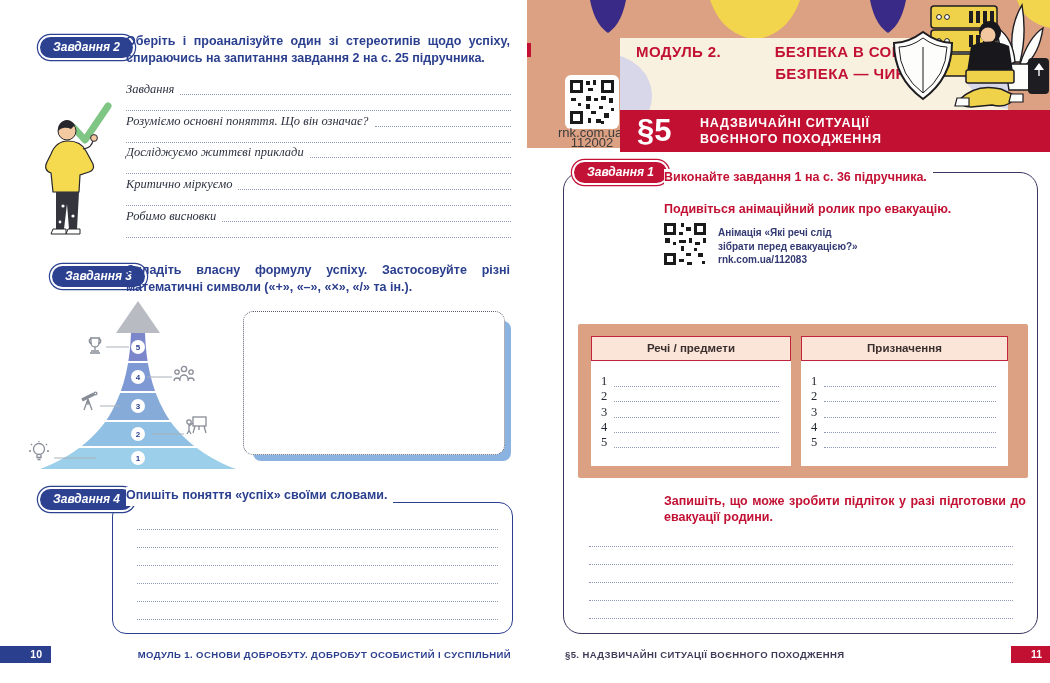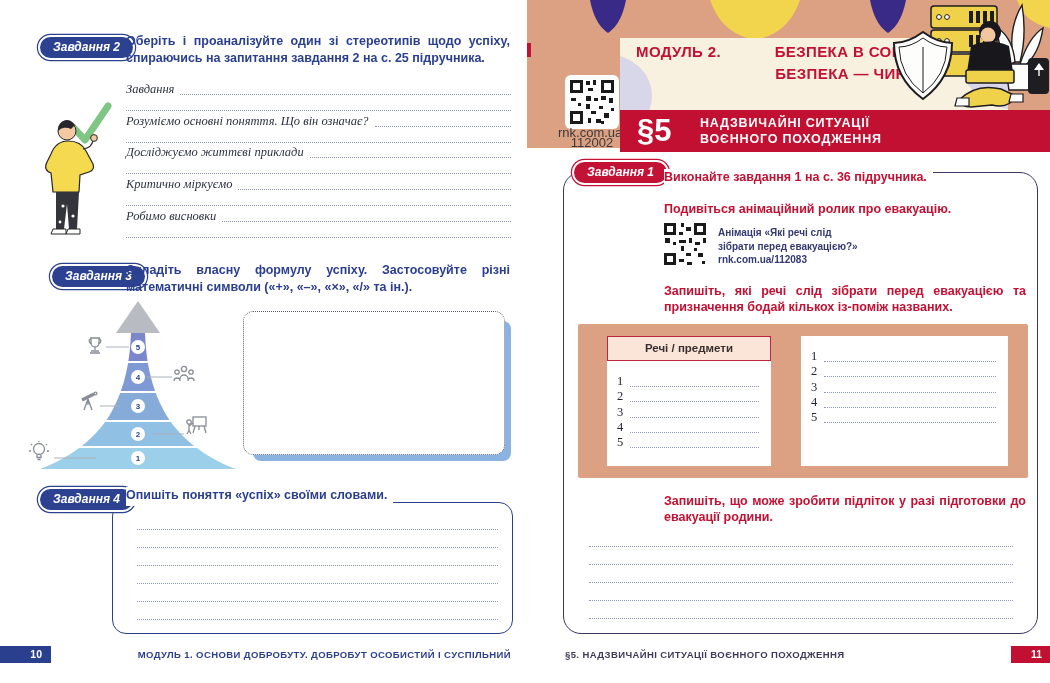--- a/index.html
+++ b/index.html
@@ -356,24 +356,23 @@
             <rect x="25" y="25" width="2" height="2"></rect>
           </g>
         </svg>
       </div>
       <div class="abs" style="left:154px;top:53px;">
         <div class="qrcap-navy">Анімація «Які речі слід</div>
         <div class="qrcap-navy">зібрати перед евакуацією?»</div>
         <div class="qrcap-navy">rnk.com.ua/112083</div>
       </div>
 
-      <div class="abs task-red just" style="left:100px;top:110px;width:362px;">Запишіть, які речі слід зібрати перед евакуацією та призначення бодай кількох із-поміж названих.</div>
 
       <div class="abs panel" style="left:14px;top:151px;width:450px;height:154px;">
-        <div class="tbox" style="left:29px;top:12px;width:164px;height:130px;">
+        <div class="tbox" style="left:13px;top:12px;width:200px;height:130px;">
           <div class="thead">Речі / предмети</div>
           <div class="trows">
             <div class="trow">
                 <span class="tnum">1</span>
                 <span class="dotfill"></span>
               </div>
             <div class="trow">
                 <span class="tnum">2</span>
                 <span class="dotfill"></span>
               </div>
@@ -385,20 +384,21 @@
                 <span class="tnum">4</span>
                 <span class="dotfill"></span>
               </div>
             <div class="trow">
                 <span class="tnum">5</span>
                 <span class="dotfill"></span>
               </div>
           </div>
         </div>
         <div class="tbox" style="left:223px;top:12px;width:207px;height:130px;">
+          <div class="thead">Призначення</div>
           <div class="trows">
             <div class="trow">
                 <span class="tnum">1</span>
                 <span class="dotfill"></span>
               </div>
             <div class="trow">
                 <span class="tnum">2</span>
                 <span class="dotfill"></span>
               </div>
             <div class="trow">

